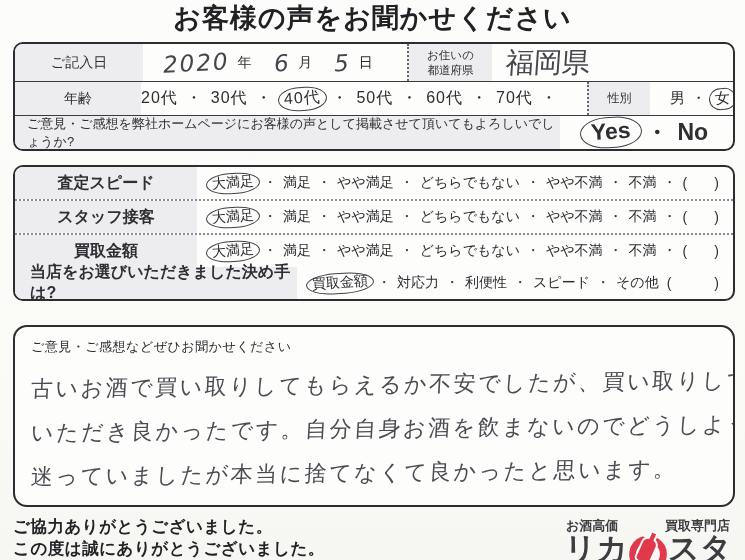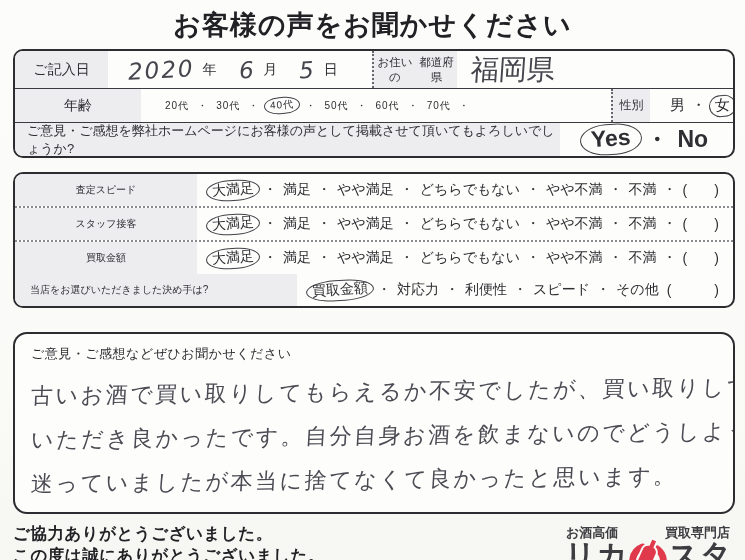--- a/index.html
+++ b/index.html
@@ -4,63 +4,63 @@
 <style>
   html,body { margin:0; padding:0; }
   body { width:745px; height:560px; background:#f3f3f0; }
   .page {
     width:745px; height:560px; overflow:hidden; position:relative;
     font-family:"Liberation Sans","DejaVu Sans",sans-serif;
     color:#2e2e33;
     background:linear-gradient(180deg,#fcfcfa 0%,#fafaf7 70%,#f6f6f2 100%);
   }
   .title {
-    margin:0; padding-top:7px; text-align:center;
+    margin:0; text-align:center;
     font-size:27px; font-weight:700; letter-spacing:1px; color:#212125;
   }
   .box {
     border:2.5px solid #2c2c31; border-radius:10px;
     margin-left:13px; margin-right:10px; background:#fdfdfb; overflow:hidden;
   }
   
   .t1 { margin-top:6px; }
   .t1 .row { display:flex; align-items:stretch; }
   .t1 .row + .row { border-top:1.5px solid #3a3a40; }
   .r1 { height:37px; } .r2 { height:33px; } .r3 { height:33px; }
   .cell { display:flex; align-items:center; }
   .label-cell { background:#ededf0; justify-content:center; font-size:14px; flex:0 0 auto; }
-  .r1 .date-label { width:93px; }
+  .r1 .date-label { width:128px; }
   .date-cell { flex:0 0 244px; padding-left:20px; }
   .date-num {
     font-size:23px; font-style:italic; color:#45454d;
     font-family:"DejaVu Sans",sans-serif; transform:rotate(-3deg); letter-spacing:2px;
   }
   .unit { font-size:14px; margin:0 22px 0 8px; }
   .unit.last { margin-right:0; }
   .pref-label {
     width:83px; border-left:2px dotted #66666e; background:#ededf0;
-    flex-direction:row; justify-content:center; font-size:11.5px;
+    flex-direction:column; justify-content:center; font-size:11.5px;
     line-height:1.3; text-align:center;
   }
   .pref-value {
     flex:1; font-size:28px; color:#45454d; padding-left:14px;
     transform:skewX(-4deg); font-weight:400;
   }
   .age-label { width:126px; }
-  .age-opts { flex:0 0 446px; padding-left:24px; font-size:10px; letter-spacing:1px; }
+  .age-opts { flex:0 0 446px; font-size:16px; letter-spacing:1px; }
   .gender-label { width:79px; border-left:2px dotted #66666e; background:#ededf0; justify-content:center; font-size:12px; }
   .gender-opts { flex:1; padding-left:20px; font-size:15px; }
   .q-cell { flex:0 0 533px; background:#ededf0; font-size:13px; padding-left:12px; }
   .yesno { flex:1; justify-content:center; font-size:23px; font-weight:700; }
   .yesno .dotsep { margin:0 9px; }
   
   .t2 { margin-top:14px; }
   .t2 .row { display:flex; height:32px; align-items:stretch; }
   .t2 .row + .row { border-top:2px dotted #8a8a90; }
-  .t2 .label-cell { width:182px; font-size:10px; }
+  .t2 .label-cell { width:182px; font-size:16px;font-weight:bold; }
   .t2 .opts { flex:1; padding:0 14px 0 12px; font-size:14px; display:flex; align-items:center; white-space:nowrap; }
   .decision-label { width:282px !important; justify-content:flex-start !important; padding-left:15px; box-sizing:border-box; }
   .blankfill { flex:1 1 auto; min-width:18px; }
   .dotsep { margin:0 6px; }
   .age-opts .dotsep { margin:0 8px; }
   .circled {
     display:inline-block; border:1.8px solid #3f3f47; border-radius:50% / 58%;
     padding:0 5px 1px; margin:-2px -3px; transform:rotate(-4deg);
   }
   .yesno .circled { padding:0 10px 2px; margin:-2px -5px; }

